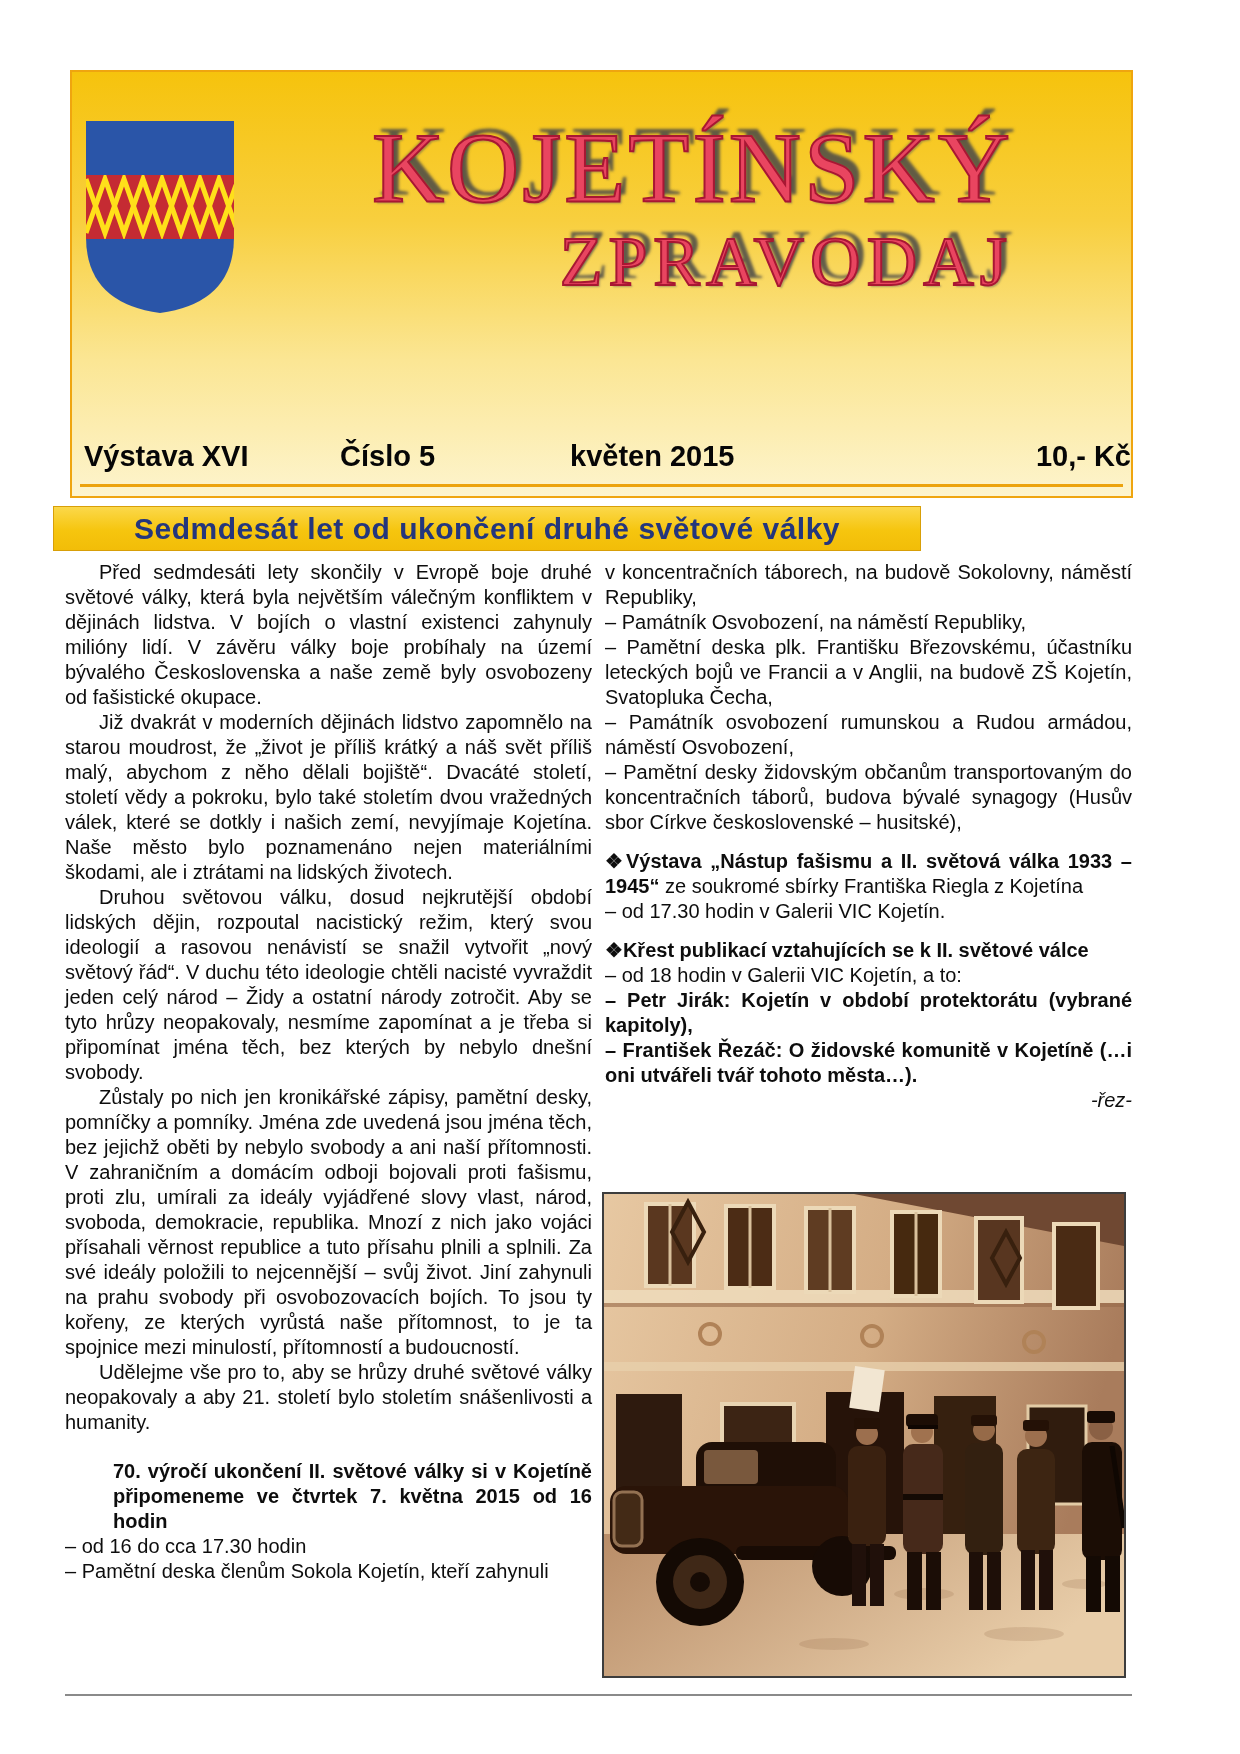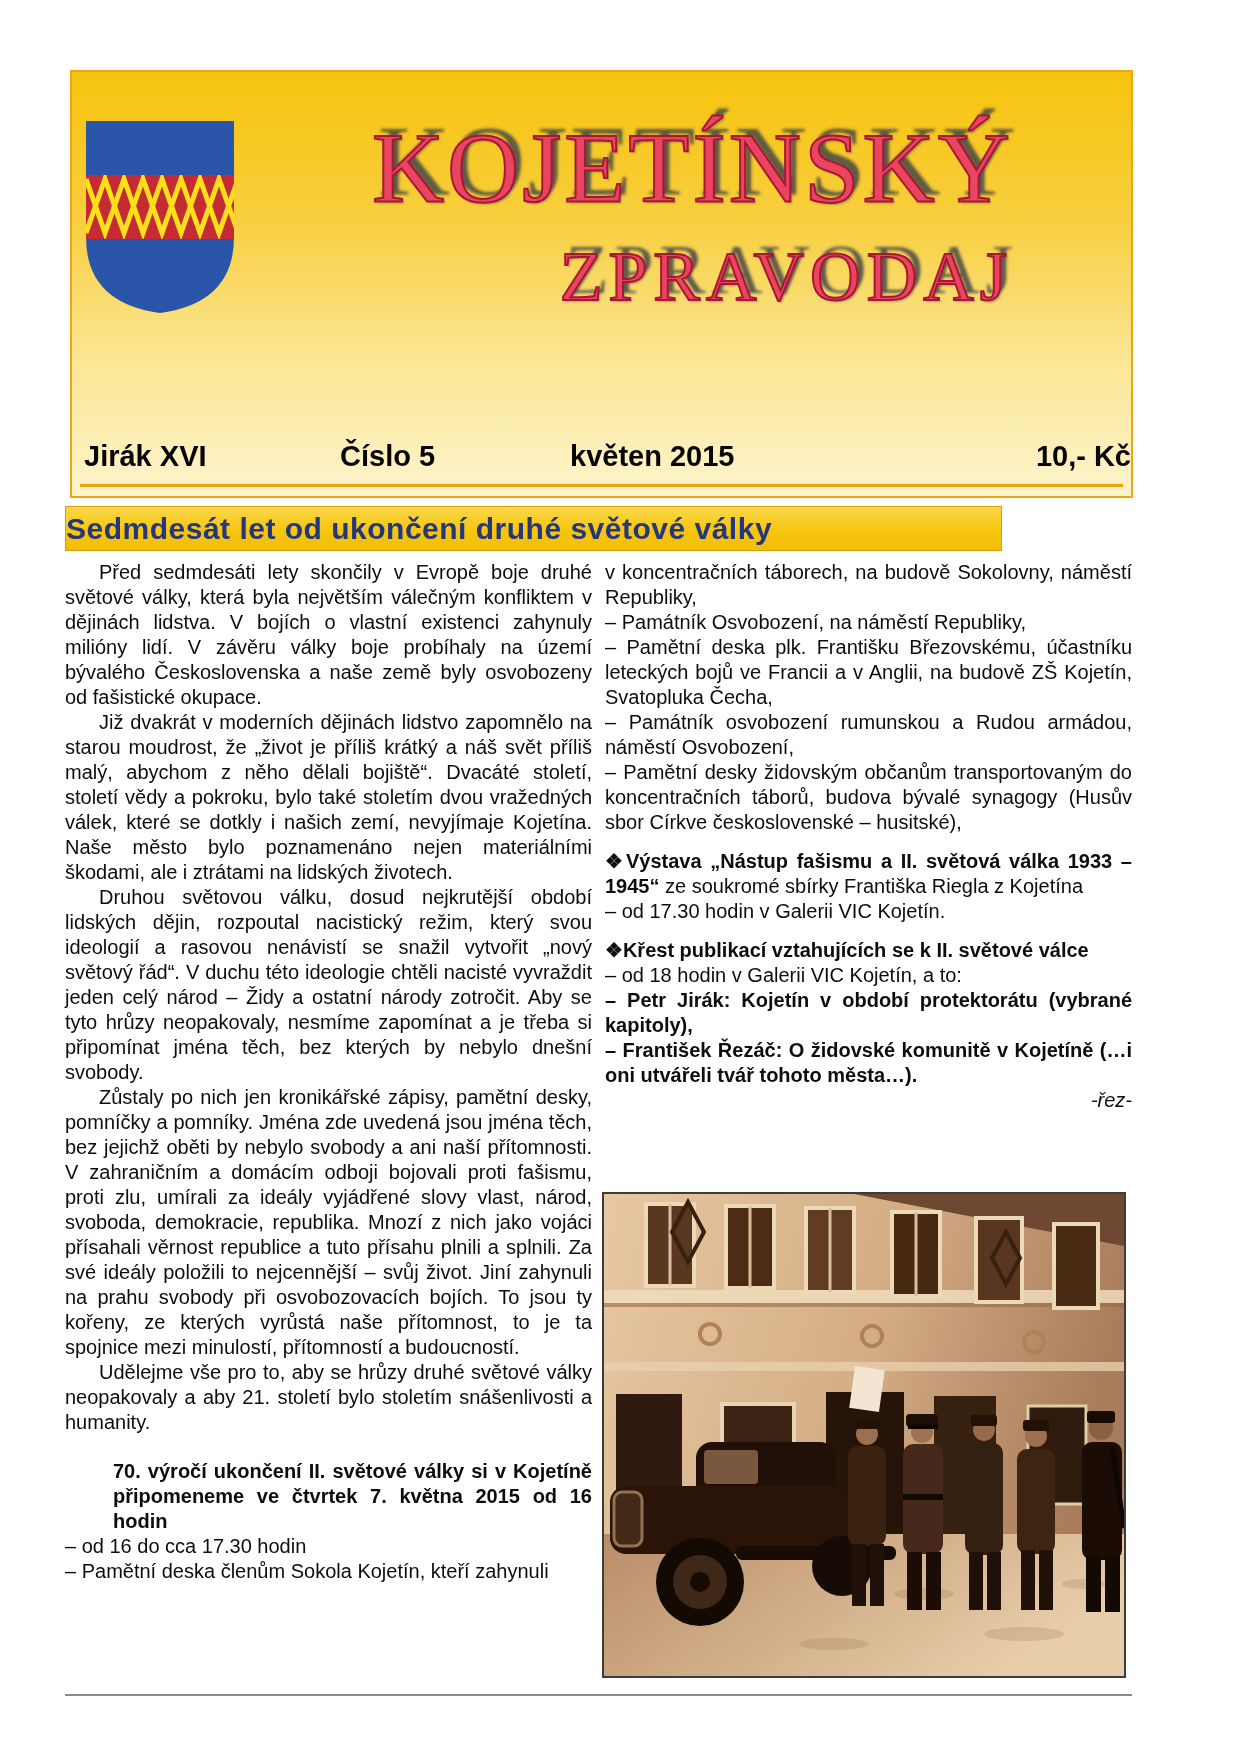--- a/index.html
+++ b/index.html
@@ -9,31 +9,31 @@
   
   .banner{position:absolute;left:70px;top:70px;width:1059px;height:424px;
           border:2px solid #efa50f;
           background:linear-gradient(180deg,#f6c30d 0%,#f8cf3e 35%,#fbe694 68%,#fdf4cd 100%);}
   .coat{position:absolute;left:12px;top:46px;width:152px;height:198px;}
   .masthead-titles{position:absolute;top:48px;left:180px;right:118px;text-align:right;
           font-family:"Liberation Serif",serif;font-weight:normal;line-height:0.95;}
   .mast-line1{font-size:100px;letter-spacing:3px;color:#e94560;
           -webkit-text-stroke:2px #a81733;
           text-shadow:6px -7px 3px rgba(72,72,72,0.85),2px 2px 2px rgba(90,90,90,0.45);}
-  .mast-line2{font-size:70px;letter-spacing:6px;margin-top:29px;color:#e94560;
+  .mast-line2{font-size:70px;letter-spacing:6px;margin-top:14px;color:#e94560;
           -webkit-text-stroke:2px #a81733;
           text-shadow:6px -7px 3px rgba(72,72,72,0.85),2px 2px 2px rgba(90,90,90,0.45);}
   .info-item{position:absolute;top:368px;font-size:29px;font-weight:bold;color:#060606;white-space:nowrap;}
   .info-volume{left:12px;} .info-issue{left:268px;} .info-date{left:498px;} .info-price{right:0;}
   .banner-rule{position:absolute;left:8px;right:8px;top:412px;height:3px;background:#eca30d;}
 
   
-  .headline-bar{position:absolute;left:65px;top:506px;width:937px;height:45px;
+  .headline-bar{position:absolute;left:53px;top:506px;width:868px;height:45px;
           background:linear-gradient(180deg,#fbd84a 0%,#f6c50e 55%,#f2bd08 100%);
-          border:1px solid #d89f08;display:flex;align-items:center;justify-content:flex-start;box-sizing:border-box;}
+          border:1px solid #d89f08;display:flex;align-items:center;justify-content:center;box-sizing:border-box;}
   .headline-text{font-size:30px;font-weight:bold;color:#24367c;letter-spacing:0.5px;}
 
   
   .article{position:absolute;left:65px;top:560px;width:1067px;display:flex;gap:13px;}
   .col{width:527px;font-size:20px;line-height:25px;text-align:justify;}
   .para{margin:0;}
   .para.indent{text-indent:34px;}
   .para.space-lg{margin-top:24px;margin-left:48px;}
   .para.space-sm{margin-top:14px;}
   .para.right{text-align:right;}
@@ -64,21 +64,21 @@
       <rect x="2" y="56" width="148" height="64" fill="#c52b33"></rect>
       <g clip-path="url(#bandClip)" stroke="#ffe01a" stroke-width="5" fill="none">
         <polyline points="2,60 21,114 40,60 59,114 78,60 97,114 116,60 135,114 152,66"></polyline>
         <polyline points="2,114 21,60 40,114 59,60 78,114 97,60 116,114 135,60 152,108"></polyline>
       </g>
     </svg>
     <div class="masthead-titles">
       <div class="mast-line1">KOJETÍNSKÝ</div>
       <div class="mast-line2">ZPRAVODAJ</div>
     </div>
-    <div class="info-item info-volume">Jirák XVI</div>
+    <div class="info-item info-volume">Výstava XVI</div>
     <div class="info-item info-issue">Číslo 5</div>
     <div class="info-item info-date">květen 2015</div>
     <div class="info-item info-price">10,- Kč</div>
     <div class="banner-rule"></div>
   </div>
 
   <div class="headline-bar">
     <span class="headline-text">Sedmdesát let od ukončení druhé světové války</span>
   </div>
 

